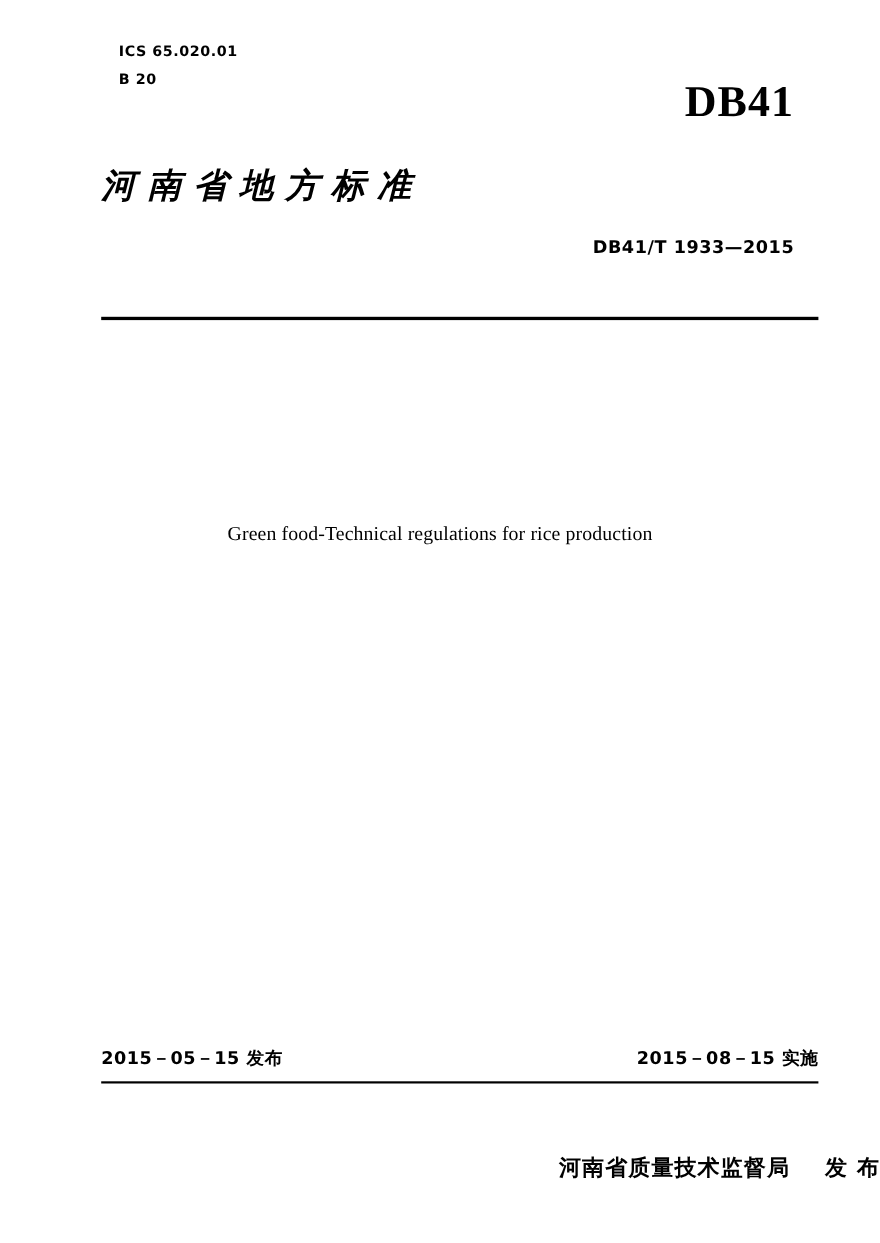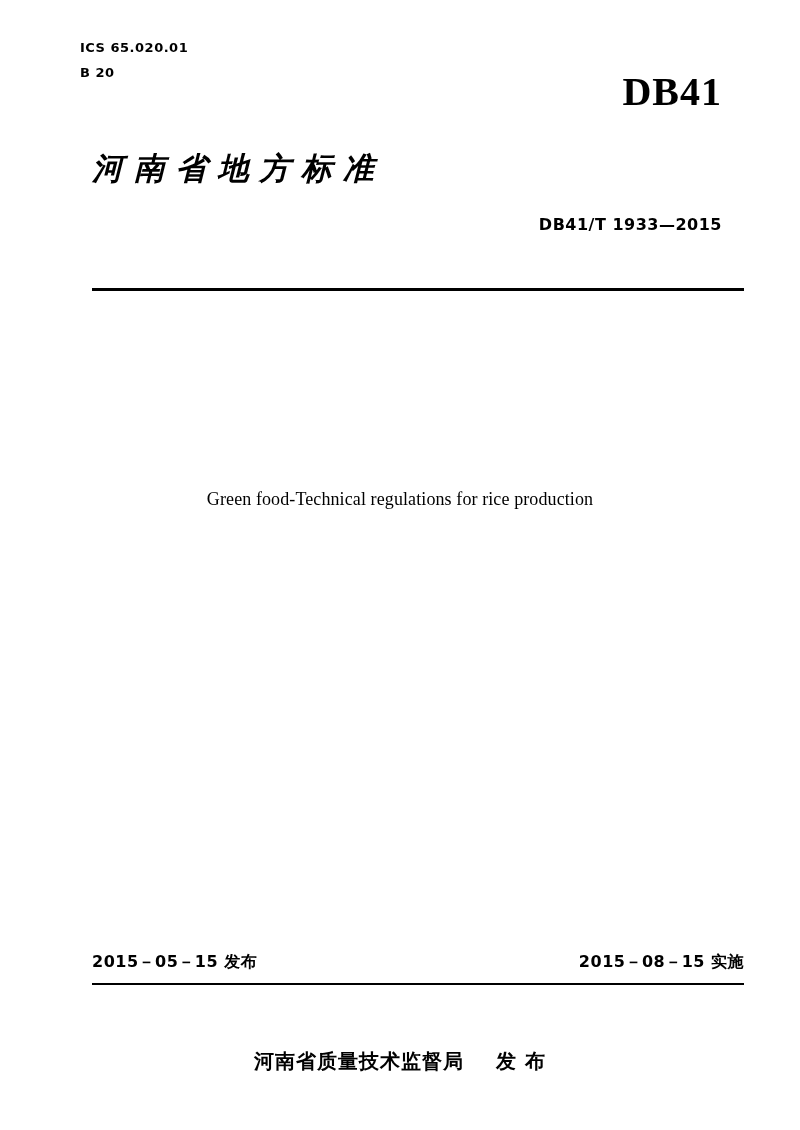--- a/index.html
+++ b/index.html
@@ -19,21 +19,21 @@
     position: absolute;
     left: 0;
     top: 0;
     width: 800px;
     height: 1130px;
     background: #ffffff;
   }
   
   .ics-block {
     position: absolute;
-    left: 80px;
+    left: 108px;
     top: 36px;
     font-family: "DejaVu Sans", sans-serif;
     font-size: 13px;
     font-weight: bold;
     letter-spacing: 0.5px;
     line-height: 1.9;
   }
   .ics-line {
     white-space: pre;
   }
@@ -91,21 +91,21 @@
     font-family: "DejaVu Sans", sans-serif;
     font-size: 30px;
     font-weight: bold;
     letter-spacing: 1px;
     white-space: pre;
   }
   
   .doc-title-en {
     position: absolute;
     left: 0;
-    top: 489px;
+    top: 475px;
     width: 800px;
     text-align: center;
     font-family: "Liberation Serif", serif;
     font-size: 18px;
     letter-spacing: 0.1px;
   }
   
   .date-row {
     position: absolute;
     left: 92px;
@@ -140,21 +140,21 @@
     width: 652px;
     height: 2px;
     background: #000000;
   }
   
   .publisher {
     position: absolute;
     left: 0;
     top: 1048px;
     width: 800px;
-    text-align: center;
+    text-align: right;
     font-family: "DejaVu Sans", sans-serif;
     font-size: 20px;
     font-weight: bold;
     letter-spacing: 1px;
     white-space: pre;
   }
 </style>
 </head>
 <body>
 

